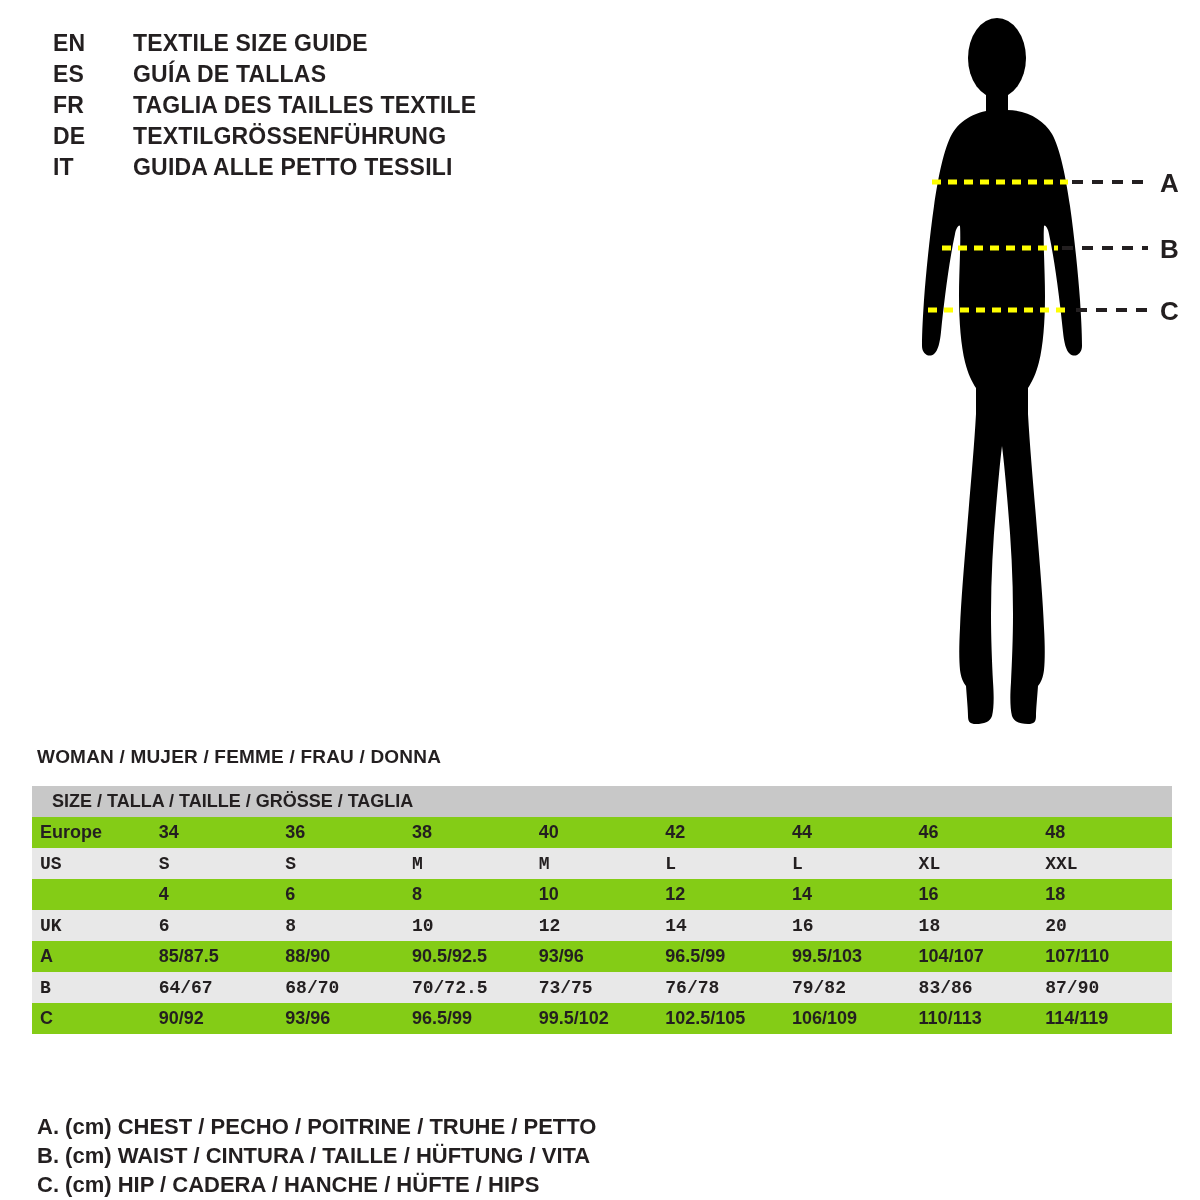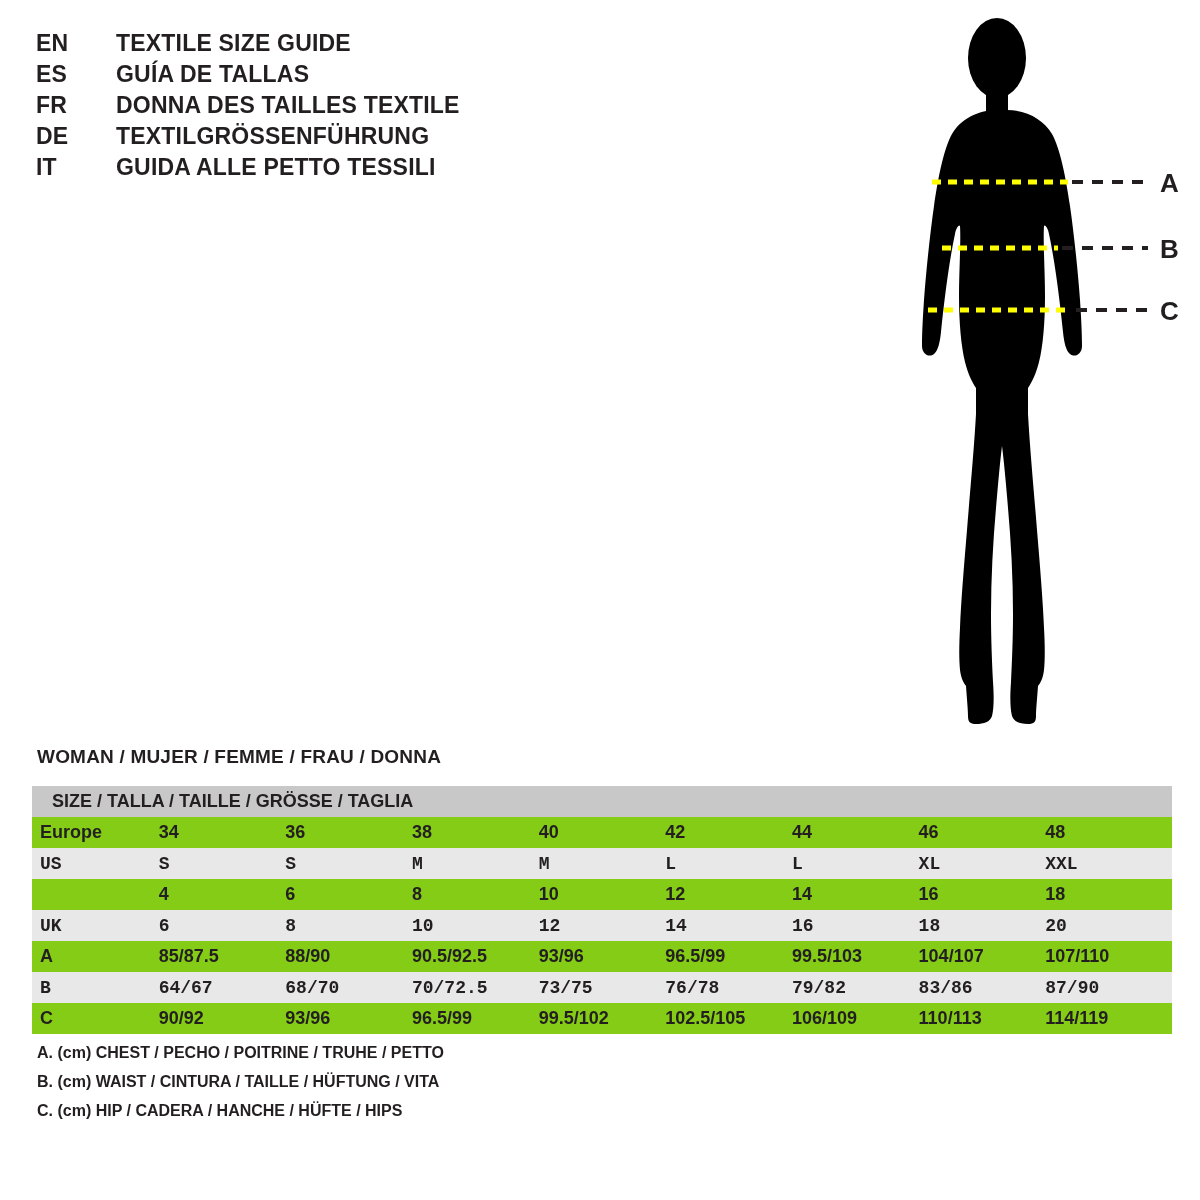--- a/index.html
+++ b/index.html
@@ -24,20 +24,21 @@
     width: 760px;
   }
   .title-row {
     display: flex;
     align-items: baseline;
     height: 31px;
     font-size: 23px;
     font-weight: bold;
     letter-spacing: 0.2px;
     white-space: nowrap;
+    margin-left: 17px;
   }
   .title-lang {
     width: 80px;
     flex: 0 0 80px;
   }
   .title-text {
     flex: 1 1 auto;
   }
 
   
@@ -94,22 +95,22 @@
     width: 180px;
   }
   #size-table td.val {
     text-align: left;
   }
 
   
   #legend {
     position: absolute;
     left: 37px;
-    top: 1044px;
-    font-size: 16px;
+    top: 1114px;
+    font-size: 22px;
     font-weight: bold;
   }
   .legend-row {
     height: 29px;
     white-space: nowrap;
   }
 </style>
 </head>
 <body>
 
@@ -117,21 +118,21 @@
   <div class="title-row">
     <span class="title-lang">EN</span>
     <span class="title-text">TEXTILE SIZE GUIDE</span>
   </div>
   <div class="title-row">
     <span class="title-lang">ES</span>
     <span class="title-text">GUÍA DE TALLAS</span>
   </div>
   <div class="title-row">
     <span class="title-lang">FR</span>
-    <span class="title-text">DONNA DES TAILLES TEXTILE</span>
+    <span class="title-text">TAGLIA DES TAILLES TEXTILE</span>
   </div>
   <div class="title-row">
     <span class="title-lang">DE</span>
     <span class="title-text">TEXTILGRÖSSENFÜHRUNG</span>
   </div>
   <div class="title-row">
     <span class="title-lang">IT</span>
     <span class="title-text">GUIDA ALLE PETTO TESSILI</span>
   </div>
 </div>

